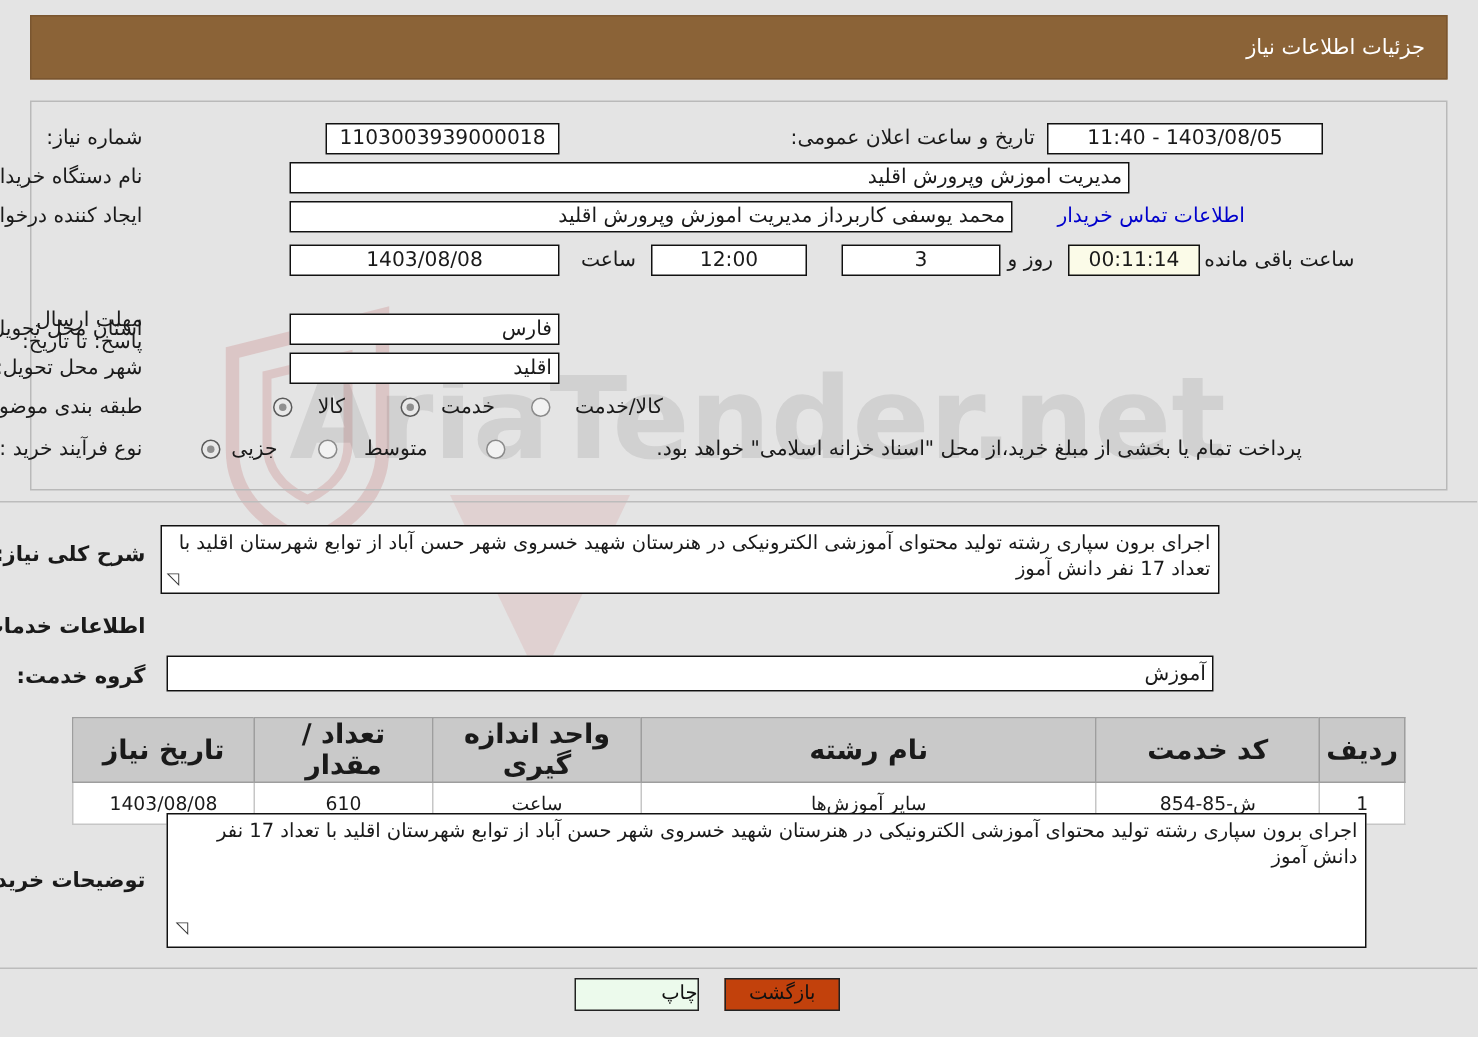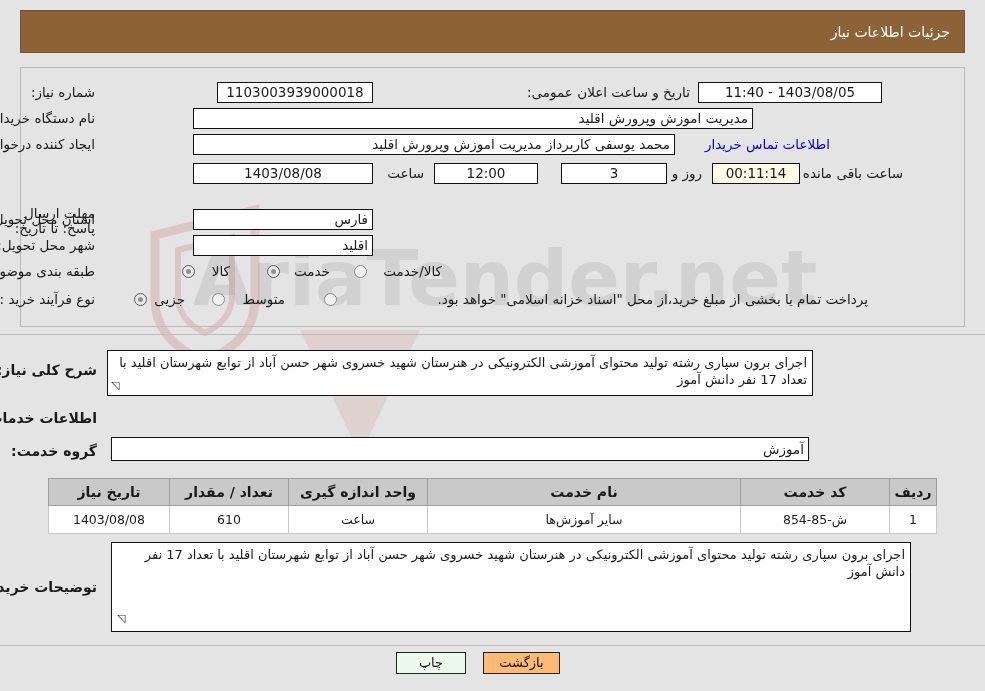--- a/index.html
+++ b/index.html
@@ -153,21 +153,21 @@
     left: 48px;
     top: 478px;
     border-collapse: collapse;
     width: 889px;
     z-index: 3;
     background: #ffffff;
   }
   .tbl th {
     background: #c9c9c9;
     border: 1px solid #9e9e9e;
-    font-size: 14px;
+    font-size: 18px;
     font-weight: bold;
     color: #1a1a1a;
     height: 26px;
     padding: 0 4px;
     text-align: center;
   }
   .tbl td {
     background: #ffffff;
     border: 1px solid #c6c6c6;
     font-size: 12.5px;
@@ -185,21 +185,21 @@
     border: 1px solid #222222;
     box-sizing: border-box;
     font-size: 13px;
     text-align: center;
     color: #111111;
     cursor: pointer;
     z-index: 3;
     font-family: "DejaVu Sans", "Liberation Sans", sans-serif;
   }
   .btn-print { background: #ecfaec; }
-  .btn-back  { background: #fdba74; }
+  .btn-back  { background: #c2410c; }
 </style>
 </head>
 <body>
 
 <div id="page">
 
   <svg class="watermark" viewBox="0 0 985 691">
     <g opacity="0.16">
       <path d="M155 235 L255 210 L255 300 Q255 340 205 362 Q155 340 155 300 Z" fill="none" stroke="#b03030" stroke-width="9"></path>
       <path d="M178 250 L232 237 L232 296 Q232 320 205 333 Q178 320 178 296 Z" fill="none" stroke="#b03030" stroke-width="6"></path>
@@ -277,21 +277,21 @@
   <div class="lbl lbl-bold" style="top:410px; right:888px; font-size:14px;">اطلاعات خدمات مورد نیاز</div>
 
   <div class="lbl lbl-bold" style="top:443px; right:888px; font-size:14px;">گروه خدمت:</div>
   <div class="box rt" style="top:437px; right:176px; width:698px; height:24px; line-height:22px;">آموزش</div>
 
   <table class="tbl">
     <thead>
       <tr>
         <th style="width:38px;">ردیف</th>
         <th style="width:140px;">کد خدمت</th>
-        <th>نام خدمت</th>
+        <th>نام رشته</th>
         <th style="width:130px;">واحد اندازه گیری</th>
         <th style="width:110px;">تعداد / مقدار</th>
         <th style="width:112px;">تاریخ نیاز</th>
       </tr>
     </thead>
     <tbody>
       <tr>
         <td>1</td>
         <td>ش-85-854</td>
         <td>سایر آموزش‌ها</td>
@@ -302,15 +302,15 @@
     </tbody>
   </table>
 
   <div class="lbl lbl-bold" style="top:579px; right:888px; font-size:14px;">توضیحات خریدار:</div>
   <div class="ta" style="top:542px; right:74px; width:800px; height:90px;">اجرای برون سپاری رشته تولید محتوای آموزشی الکترونیکی در هنرستان شهید خسروی شهر حسن آباد از توابع شهرستان اقلید با تعداد 17 نفر دانش آموز</div>
   <span class="ta-grip" style="top:612px; right:860px;">◸</span>
 
   <div class="hr-line" style="top:645px; right:0px; left:0px;"></div>
 
   <div class="btn btn-back" style="top:652px; right:425px; width:77px;">بازگشت</div>
-  <div class="btn btn-print" style="top:652px; right:519px; width:70px;">چاپ</div>
+  <div class="btn btn-print" style="top:652px; right:519px; width:83px;text-align:right;">چاپ</div>
 
 </div>
 
 </body></html>

